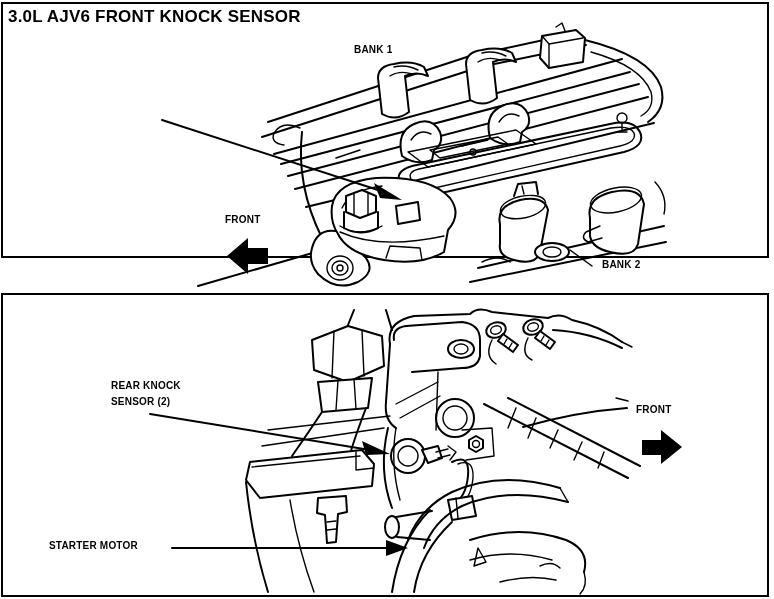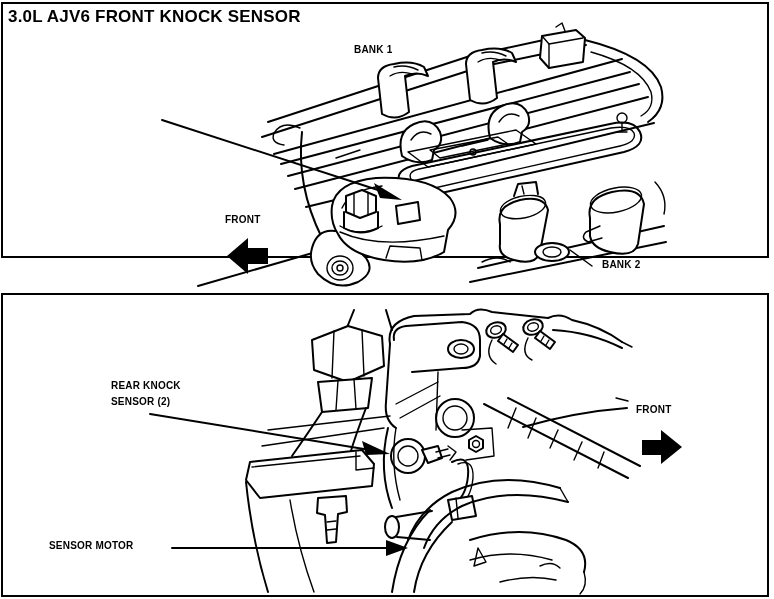--- a/index.html
+++ b/index.html
@@ -237,16 +237,16 @@
         <polygon class="fill" points="408,548 386,540 386,556"></polygon>
       </g>
       <g>
         <polygon class="fill" points="682,447 661,430 661,440 642,440 642,455 661,455 661,464"></polygon>
       </g>
     </svg>
 
     <div class="lbl" style="left:108px;top:83px;">REAR KNOCK
 SENSOR (2)</div>
     <div class="lbl" style="left:633px;top:107px;">FRONT</div>
-    <div class="lbl" style="left:46px;top:243px;">SENSOR MOTOR</div>
+    <div class="lbl" style="left:46px;top:243px;">STARTER MOTOR</div>
   </section>
 
 </div>
 
 </body></html>

